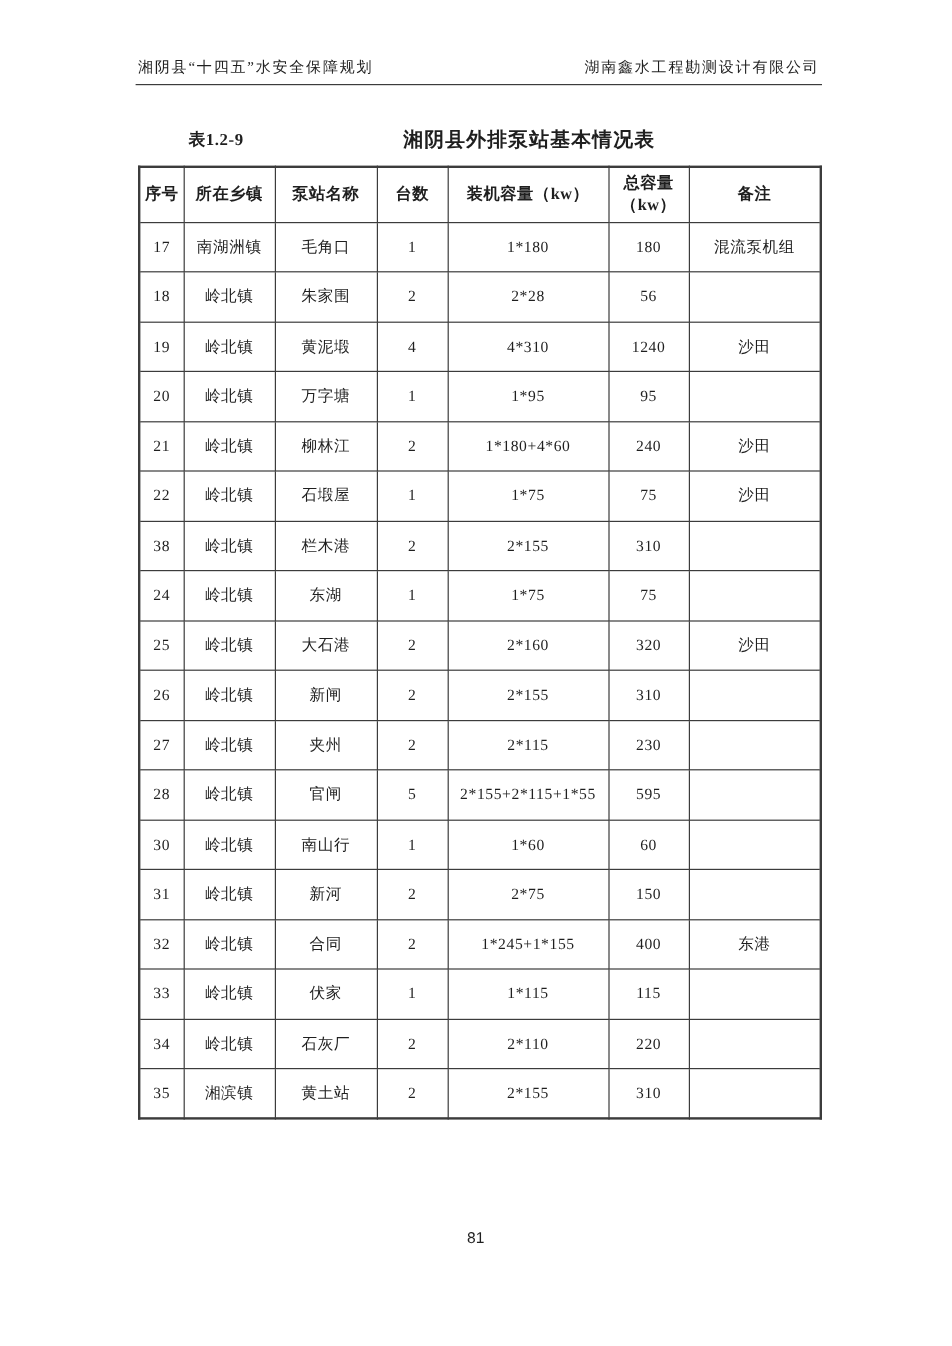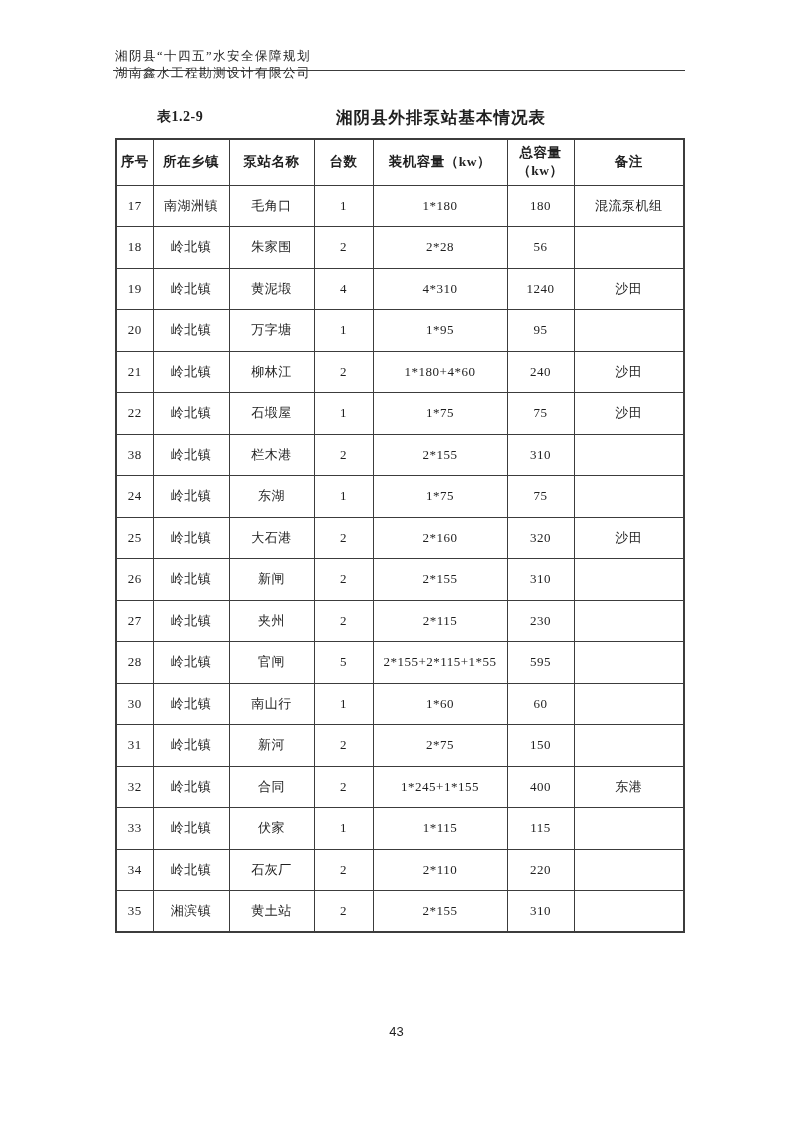--- a/index.html
+++ b/index.html
@@ -26,21 +26,20 @@
     position: absolute;
     left: 115px;
     top: 48px;
     width: 568px;
     display: flex;
     justify-content: space-between;
     align-items: baseline;
     font-size: 12.5px;
     letter-spacing: 1.5px;
     white-space: nowrap;
-    flex-direction: column;
   }
   .header-rule {
     position: absolute;
     left: 113px;
     top: 70px;
     width: 572px;
     border-top: 1.5px solid var(--border-color);
   }
   .caption-row {
     position: absolute;
@@ -302,15 +301,15 @@
           <td class="c1">湘滨镇</td>
           <td class="c2">黄土站</td>
           <td class="c3">2</td>
           <td class="c4">2*155</td>
           <td class="c5">310</td>
           <td class="c6"></td>
         </tr>
       </tbody>
   </table>
 
-  <div class="page-number">43</div>
+  <div class="page-number">81</div>
 
 </div>
 
 </body></html>

